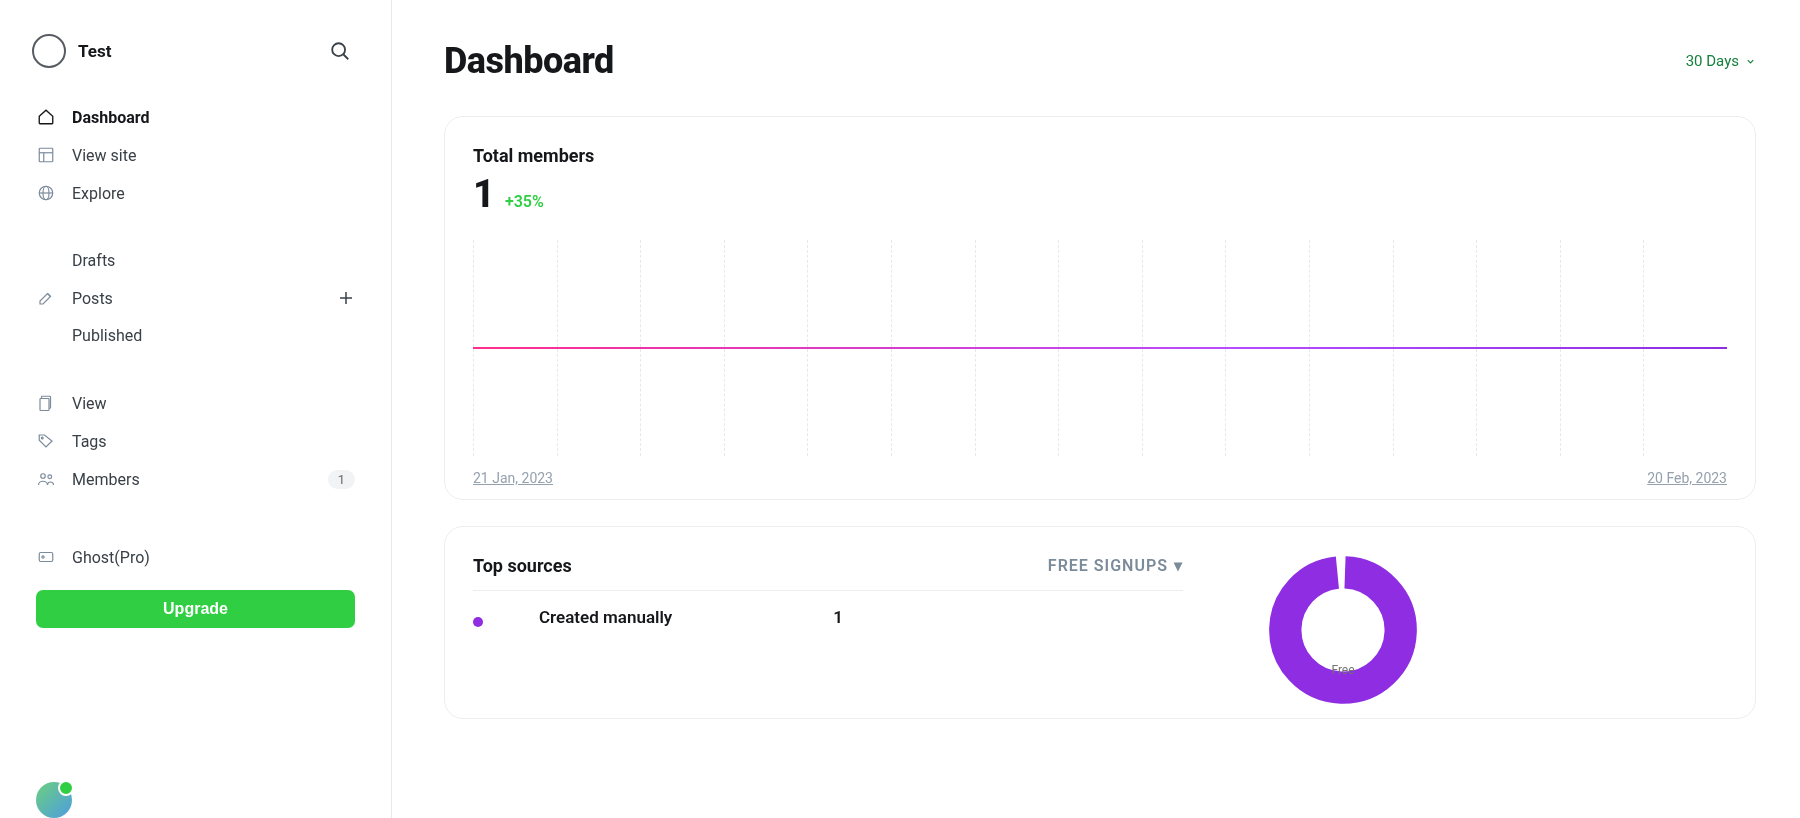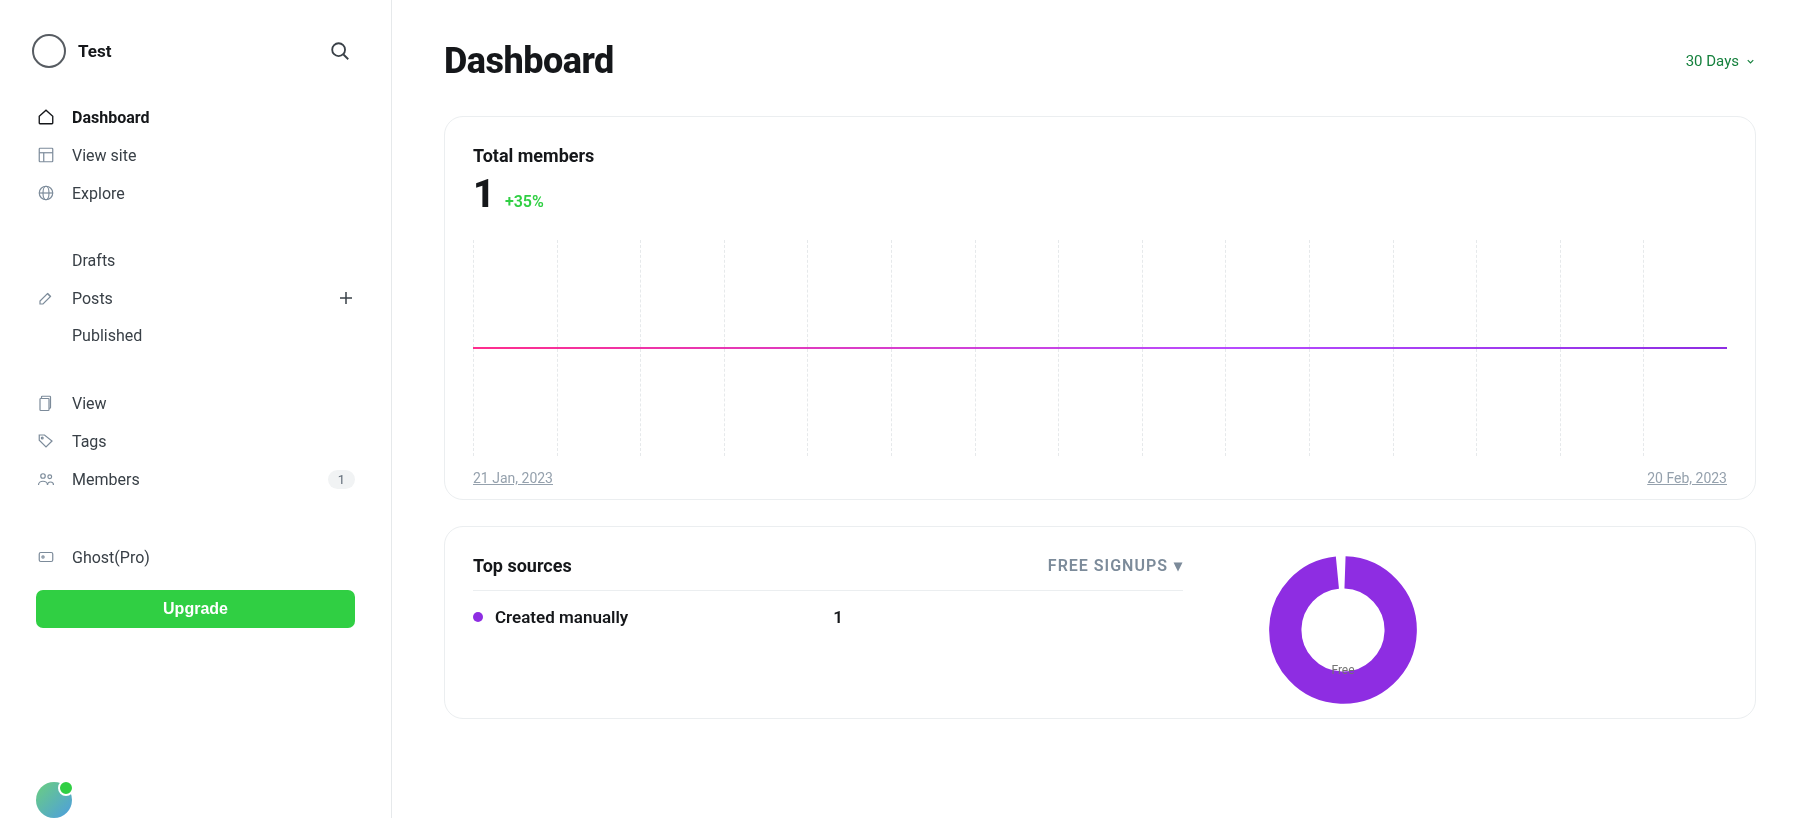--- a/index.html
+++ b/index.html
@@ -50,21 +50,21 @@
   .grid-col { flex:1; border-left:1px dashed #e6e9eb; }
   .grid-col:last-child { border-right:1px dashed #e6e9eb; }
   .chart-line { position:absolute; left:0; right:0; top:50%; height:2px; background:linear-gradient(90deg,#ff2d8d 0%,#b84bff 60%,#8e2de2 100%); transform:translateY(-50%); }
   .chart-dates { display:flex; justify-content:space-between; color:#95a1ad; font-size:14px; margin-top:14px;text-decoration:underline; }
 
   .sources-card { display:flex; gap:30px; }
   .sources-left { flex:1; max-width:710px; }
   .sources-header { display:flex; align-items:center; justify-content:space-between; margin-bottom:14px; }
   .sources-title { font-size:18px; font-weight:700; }
   .sources-filter { font-size:16px; font-weight:600; letter-spacing:1px; color:#7c8b9a; display:flex; align-items:center; gap:6px; cursor:pointer; }
-  .source-row { display:flex; align-items:center; padding:16px 0; border-top:1px solid #ebeef0; }
+  .source-row { display:flex; align-items:flex-end; padding:16px 0; border-top:1px solid #ebeef0;gap:44px; }
   .dot { width:10px; height:10px; border-radius:50%; background:#8e2de2; margin-right:12px; flex-shrink:0; }
   .source-name { font-size:17px; font-weight:600; }
   .source-count { margin-left:auto; font-size:17px; font-weight:600; padding-right:340px; }
 
   .donut-wrap { width:260px; position:relative; display:flex; align-items:flex-start; justify-content:center; }
   .donut-center { position:absolute; top:108px; width:100%; text-align:center; color:#737373; font-size:12px; }
 
   svg { display:block; }
 </style>
 </head>

